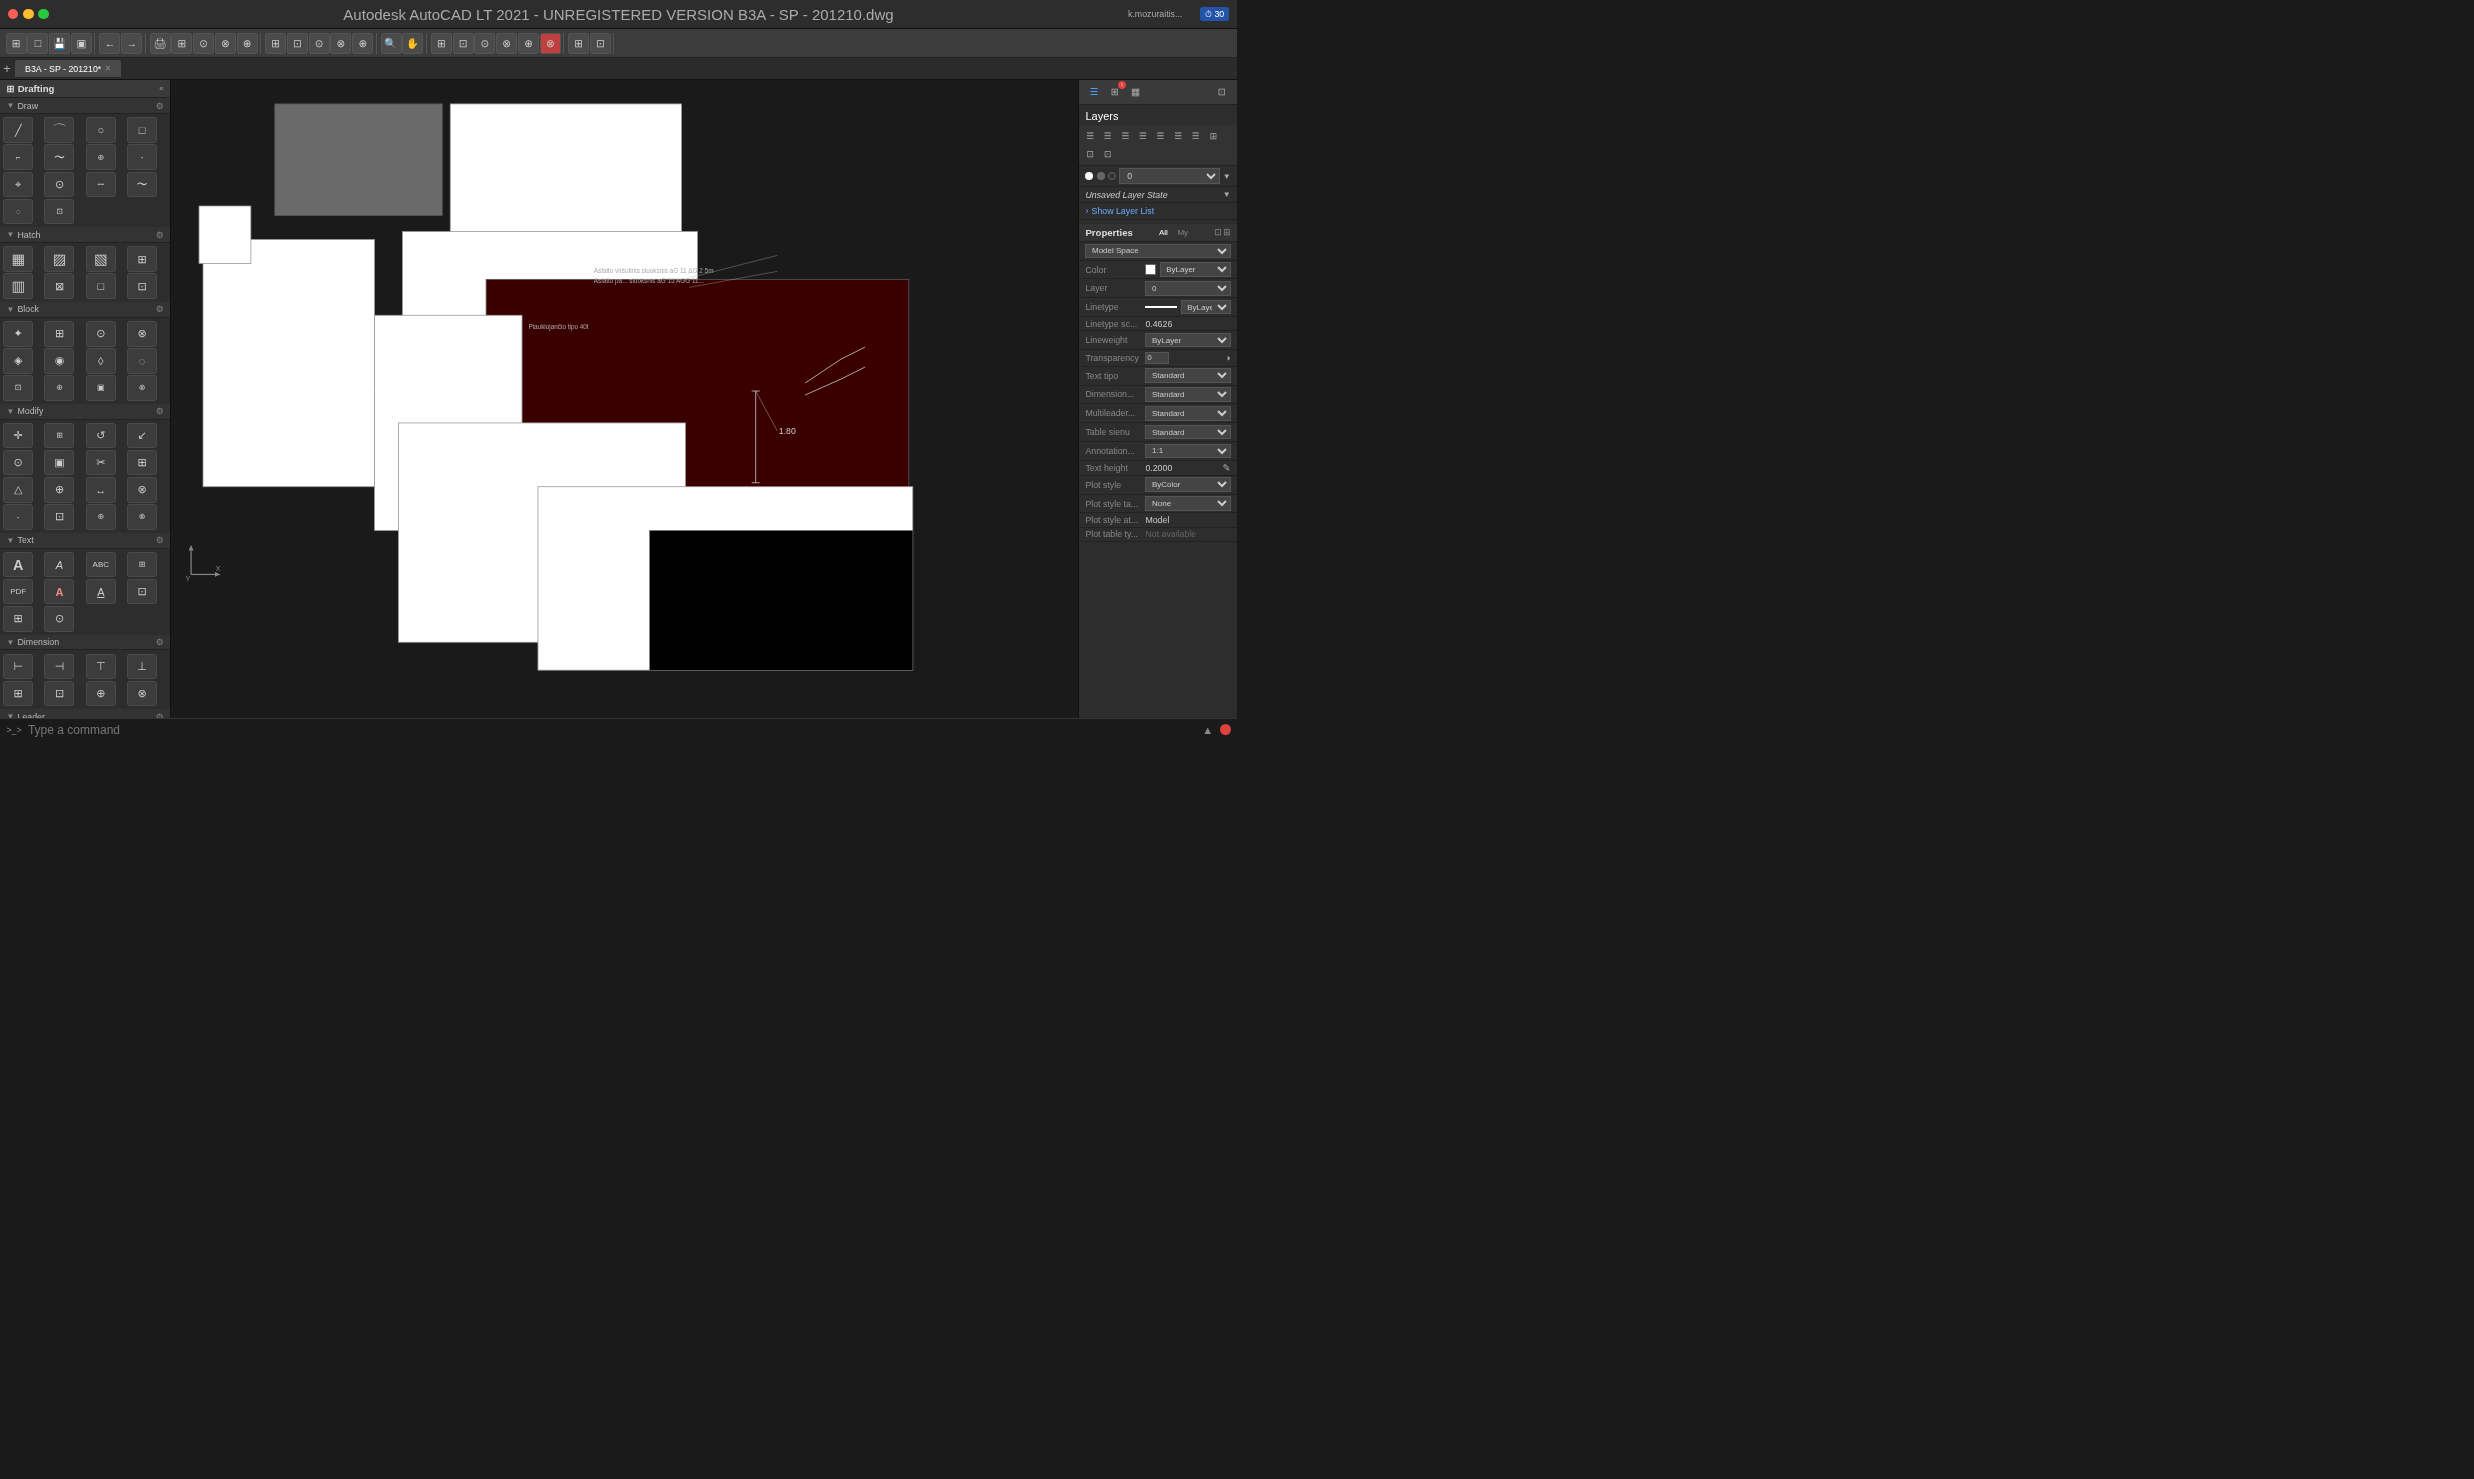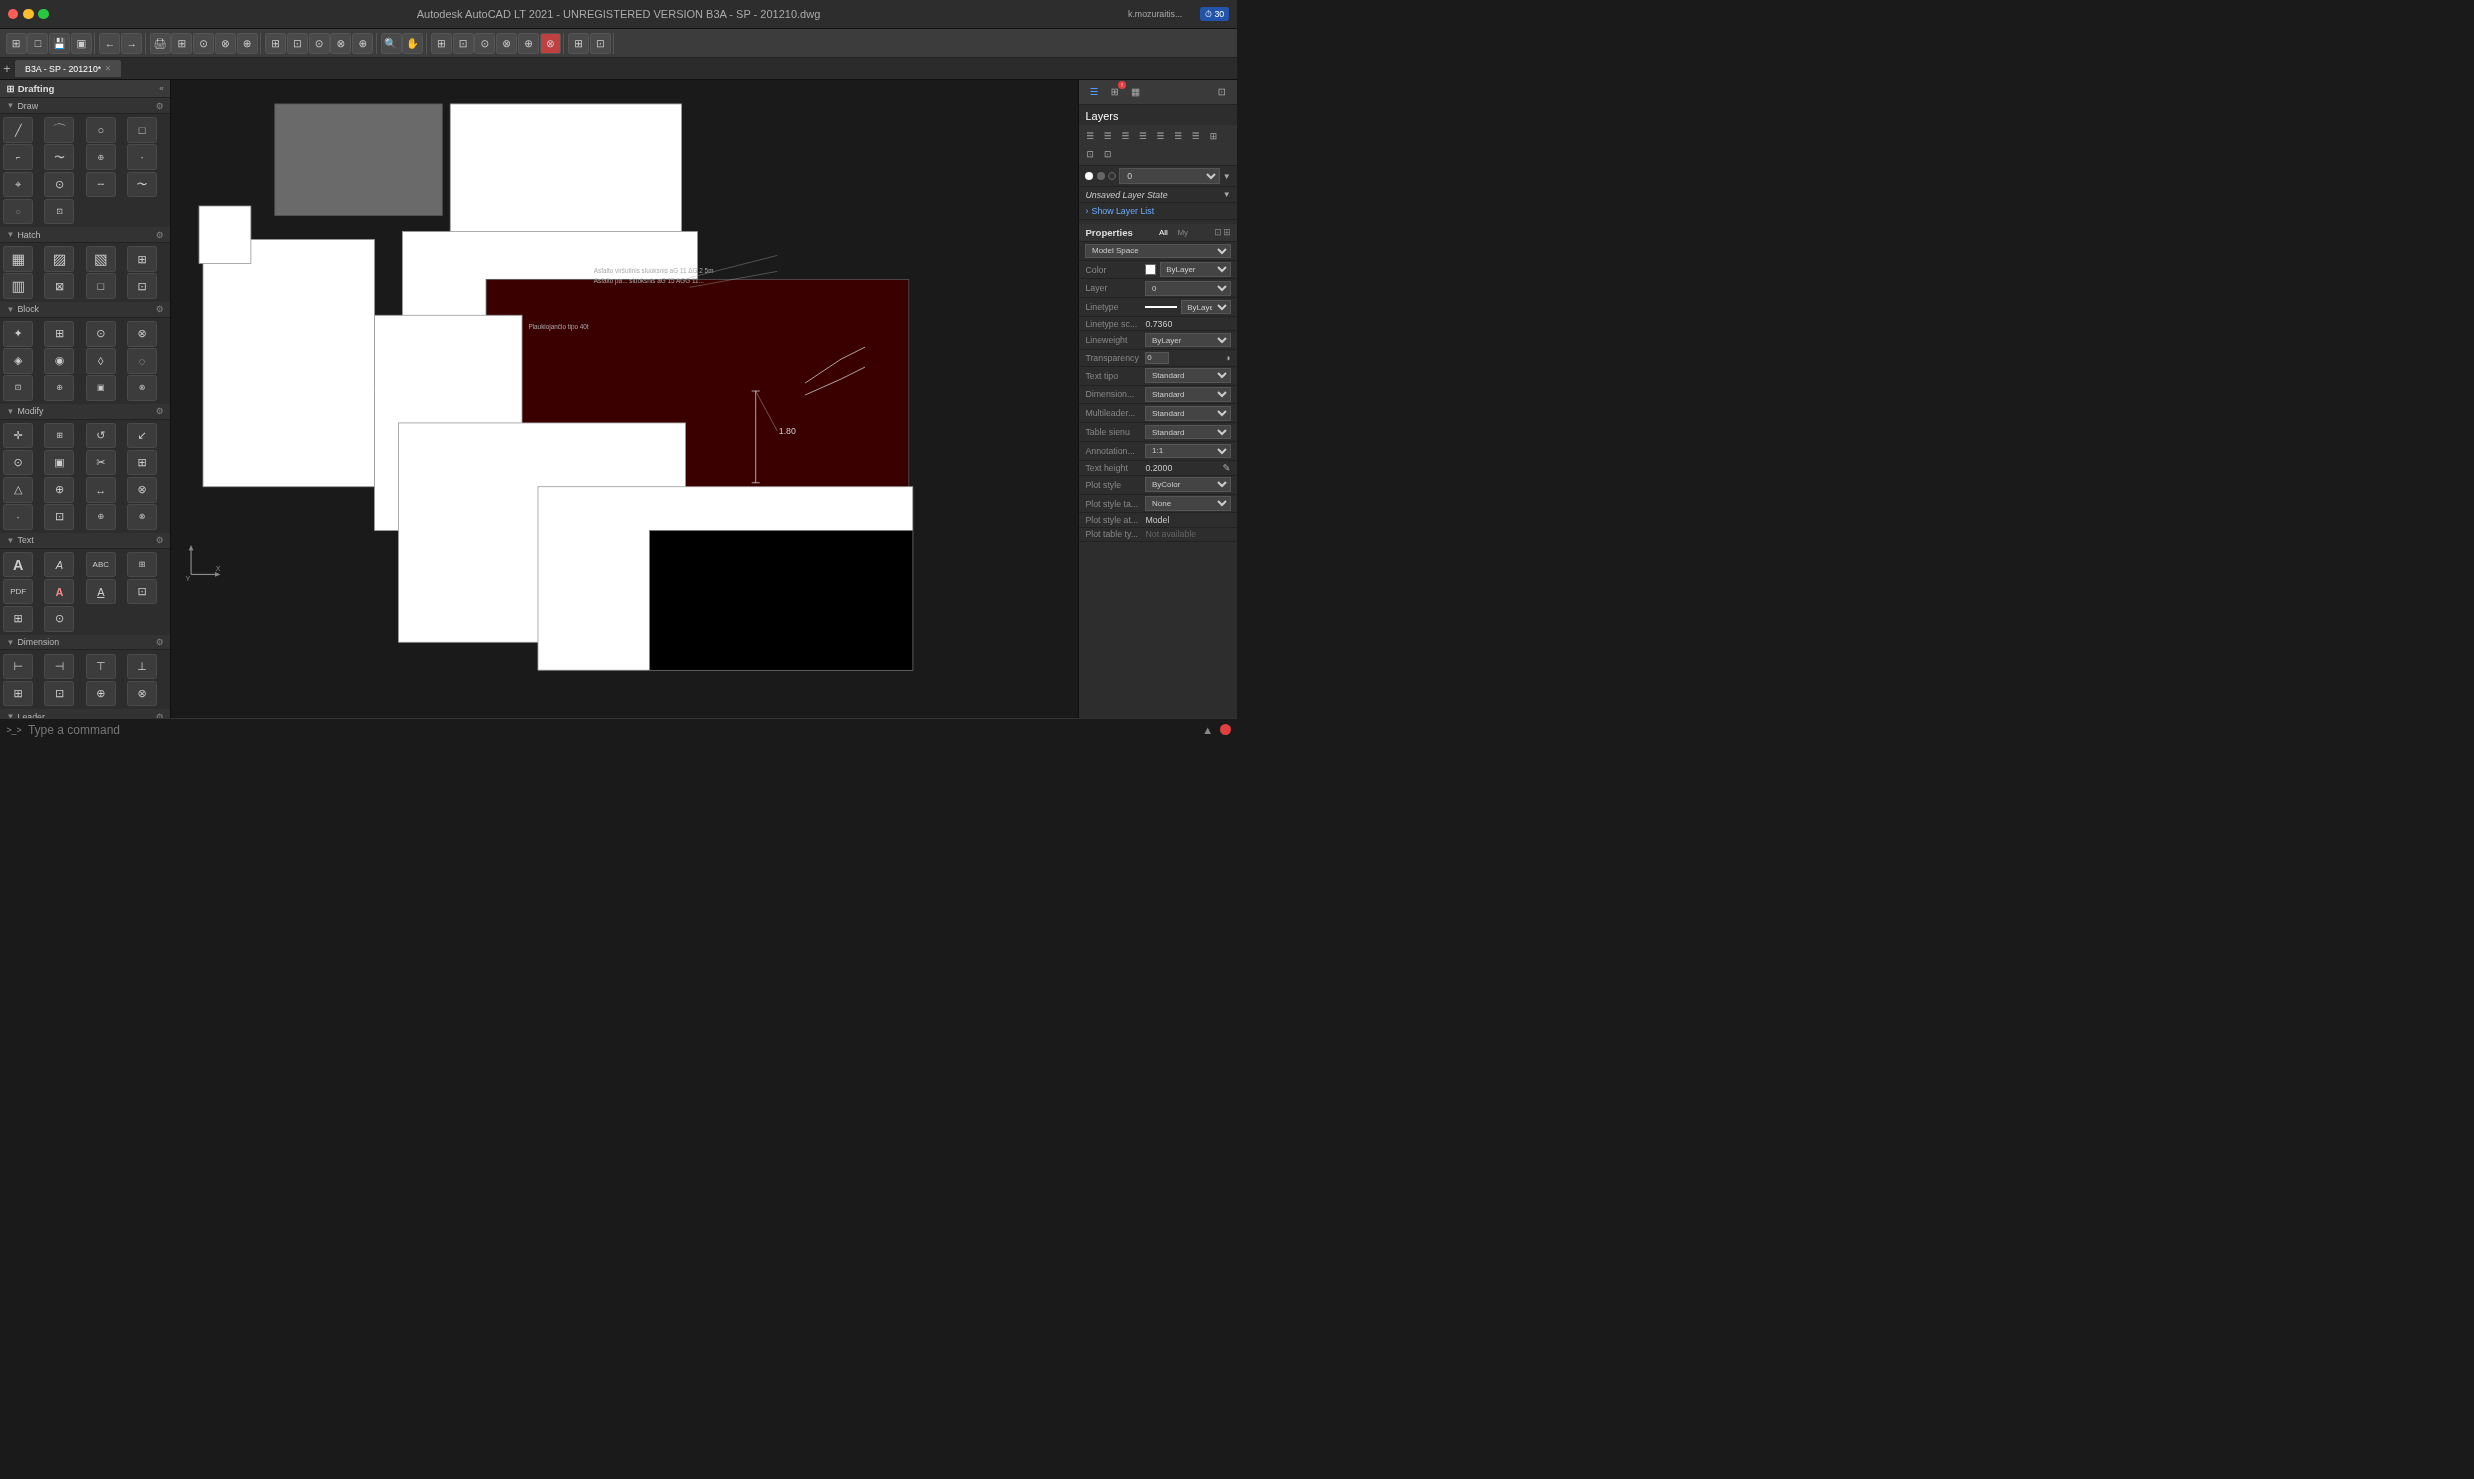--- a/index.html
+++ b/index.html
@@ -17,21 +17,21 @@
     }
     .traffic-lights { display: flex; gap: 4.8px; align-items: center; }
     .traffic-light { width: 10.4px; height: 10.4px; border-radius: 50%; cursor: pointer; }
     .tl-red { background: #ff5f57; }
     .tl-yellow { background: #febc2e; }
     .tl-green { background: #28c840; }
     .titlebar-title {
       position: absolute;
       left: 50%;
       transform: translateX(-50%);
-      font-size: 11px;
+      font-size: 15px;
       color: #aaa;
       white-space: nowrap;
     }
     .titlebar-right {
       margin-left: auto;
       display: flex;
       align-items: center;
       gap: 18px;
       font-size: 8.8px;
       color: #aaa;
@@ -763,21 +763,21 @@
         <div class="prop-value" style="display:flex;align-items:center;gap:3.2px;">
           <span class="prop-line-swatch"></span>
           <select class="prop-dropdown" style="flex:1;">
             <option>ByLayer</option>
           </select>
         </div>
       </div>
 
       <div class="prop-row">
         <span class="prop-label">Linetype sc...</span>
-        <span class="prop-value-text">0.7360</span>
+        <span class="prop-value-text">0.4626</span>
       </div>
 
       <div class="prop-row">
         <span class="prop-label">Lineweight</span>
         <div class="prop-value">
           <select class="prop-dropdown" style="flex:1;">
             <option>ByLayer</option>
           </select>
         </div>
       </div>

